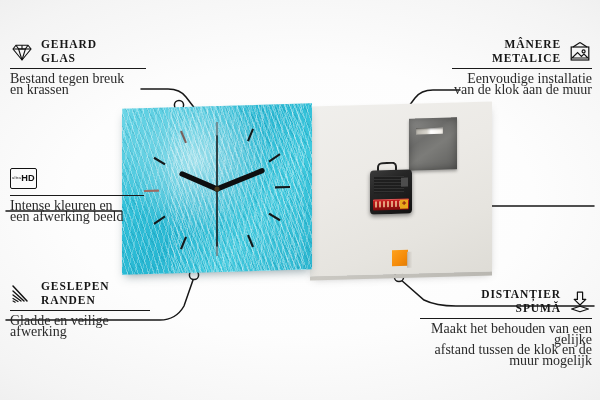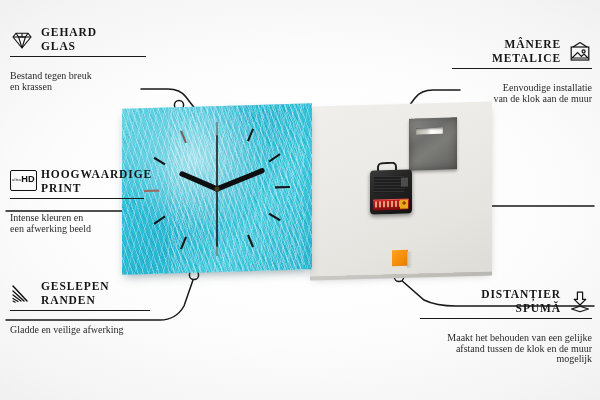--- a/index.html
+++ b/index.html
@@ -133,38 +133,38 @@
   .feat{position:absolute;}
   .feat .head{display:flex;align-items:center;gap:7px;}
   .feat.right .head{justify-content:flex-end;}
   .feat .title{
     font-size:11.5px;letter-spacing:.9px;line-height:13.5px;
     color:#161616;font-weight:bold;text-transform:uppercase;
     white-space:pre-line;
   }
   .feat .rule{height:1px;background:#1a1a1a;margin-top:3px;}
   .feat .desc{
-    font-size:10px;line-height:10.6px;color:#2a2a2a;margin-top:14px;
+    font-size:14px;line-height:10.6px;color:#2a2a2a;margin-top:5px;
     white-space:pre-line;
   }
   .feat.right .title,.feat.right .desc{text-align:right;}
 
   .ico{width:24px;height:24px;flex:0 0 24px;position:relative;}
   .ico svg{display:block;width:24px;height:24px;}
 
   .hdbox{
     width:25px;height:19px;border:1.3px solid #111;border-radius:2px;
     display:flex;flex-direction:row;align-items:center;justify-content:center;
     font-family:"Liberation Sans",sans-serif;color:#111;
   }
   .hdbox .u{font-size:4.2px;line-height:4.4px;letter-spacing:.2px;}
   .hdbox .h{font-size:9.2px;line-height:9.4px;font-weight:bold;letter-spacing:.3px;}
 
   
-  #feat-glass{left:10px;top:26px;width:136px;}
+  #feat-glass{left:10px;top:38px;width:136px;}
   #feat-print{left:10px;top:168px;width:134px;}
   #feat-edges{left:10px;top:280px;width:140px;}
   #feat-handles{left:452px;top:38px;width:140px;}
   #feat-mech{left:462px;top:172px;width:130px;}
   #feat-spacer{left:420px;top:288px;width:172px;}
 </style>
 </head>
 <body>
 
 <div id="stage">
@@ -258,22 +258,20 @@
   </div>
 
   <div class="feat left" id="feat-print">
     <div class="head">
       <span class="ico">
         <span class="hdbox">
           <span class="u">ultra</span>
           <span class="h">HD</span>
         </span>
       </span>
-      <span class="title">HOOGWAARDIGE
-PRINT</span>
     </div>
     <div class="rule"></div>
     <div class="desc">Intense kleuren en
 een afwerking beeld</div>
   </div>
 
   <div class="feat left" id="feat-edges">
     <div class="head">
       <span class="ico">
         <svg viewBox="0 0 24 24" fill="none" stroke="#111" stroke-linecap="round">

